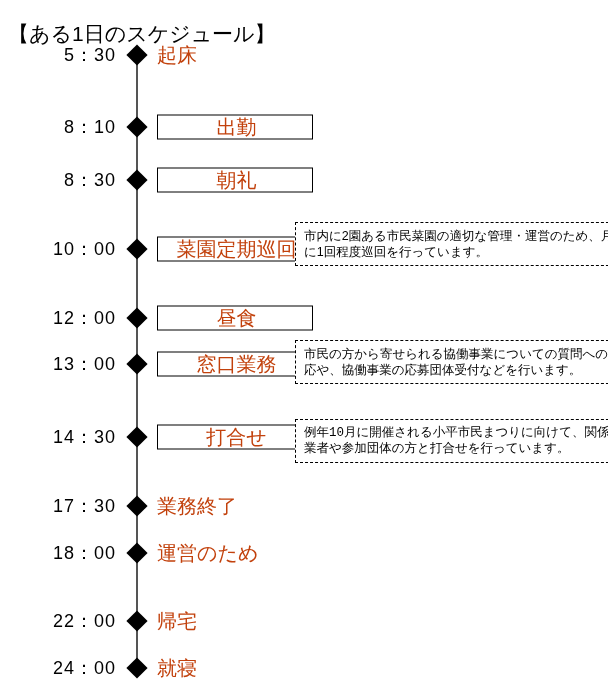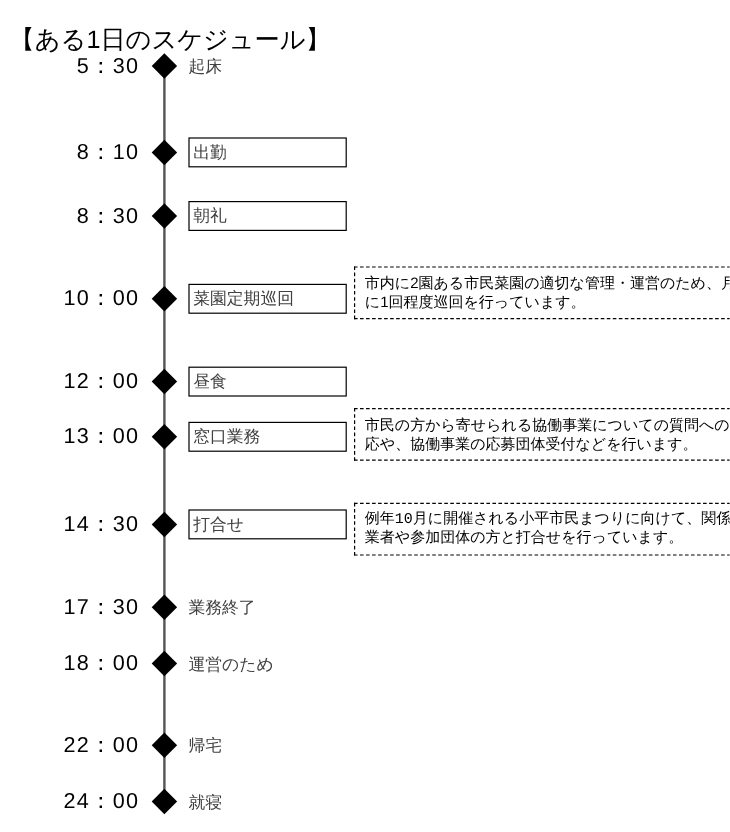--- a/index.html
+++ b/index.html
@@ -59,39 +59,40 @@
     left: 137px;
     width: 15px;
     height: 15px;
     background: #000000;
     transform: translate(-50%, -50%) rotate(45deg);
   }
 
   .tl-label {
     position: absolute;
     left: 157px;
-    font-size: 14px;
+    font-size: 20px;
     line-height: 16px;
     transform: translateY(-50%);
     white-space: nowrap;
-    color: #404040;
+    color: #c2410c;
   }
   .tl-label.plain {
     padding: 0;
     border: none;
   }
   .tl-label.boxed {
     box-sizing: border-box;
-    width: 132px;
+    width: 156px;
     height: 25px;
     border: 1px solid #000000;
     padding: 3px 0 0 3px;
     line-height: 17px;
     transform: translateY(-50%);
     background: #ffffff;
+    text-align: center;
   }
 
   .tl-note {
     position: absolute;
     box-sizing: border-box;
     left: 295px;
     width: 334px;
     border: 1px dashed #000000;
     background: #ffffff;
     font-size: 12.5px;

